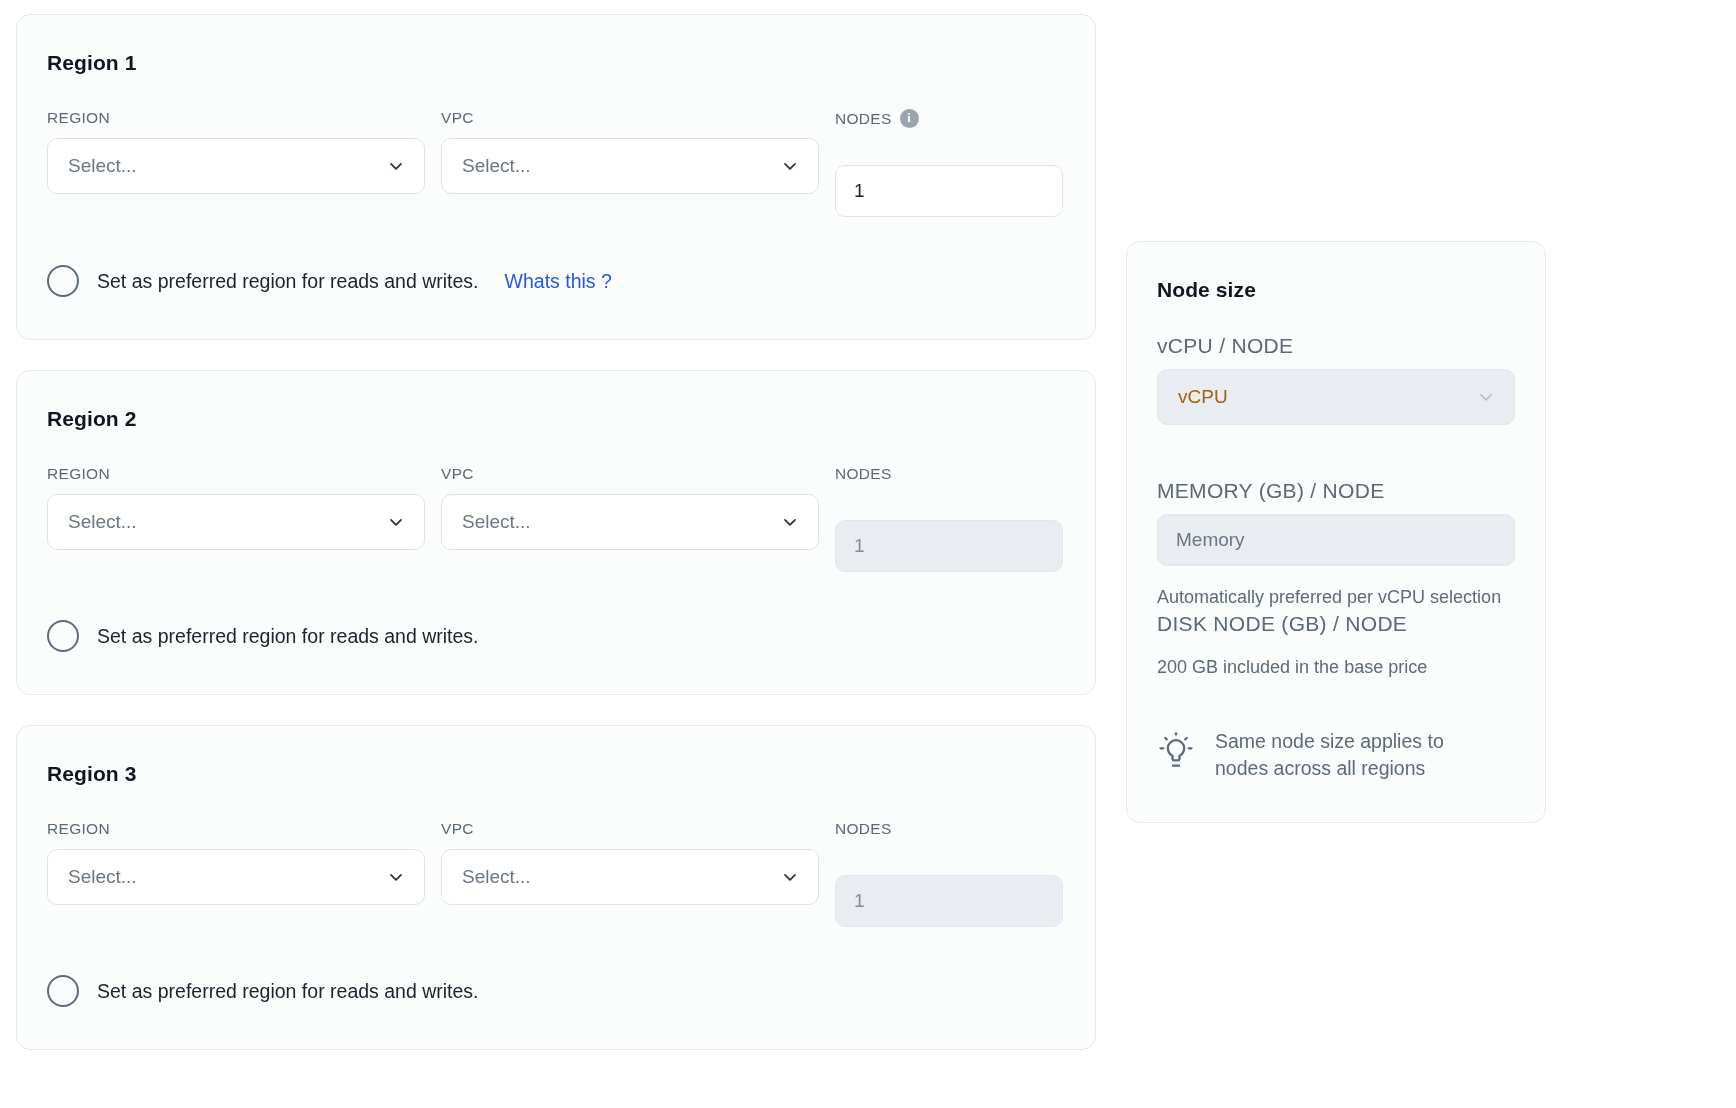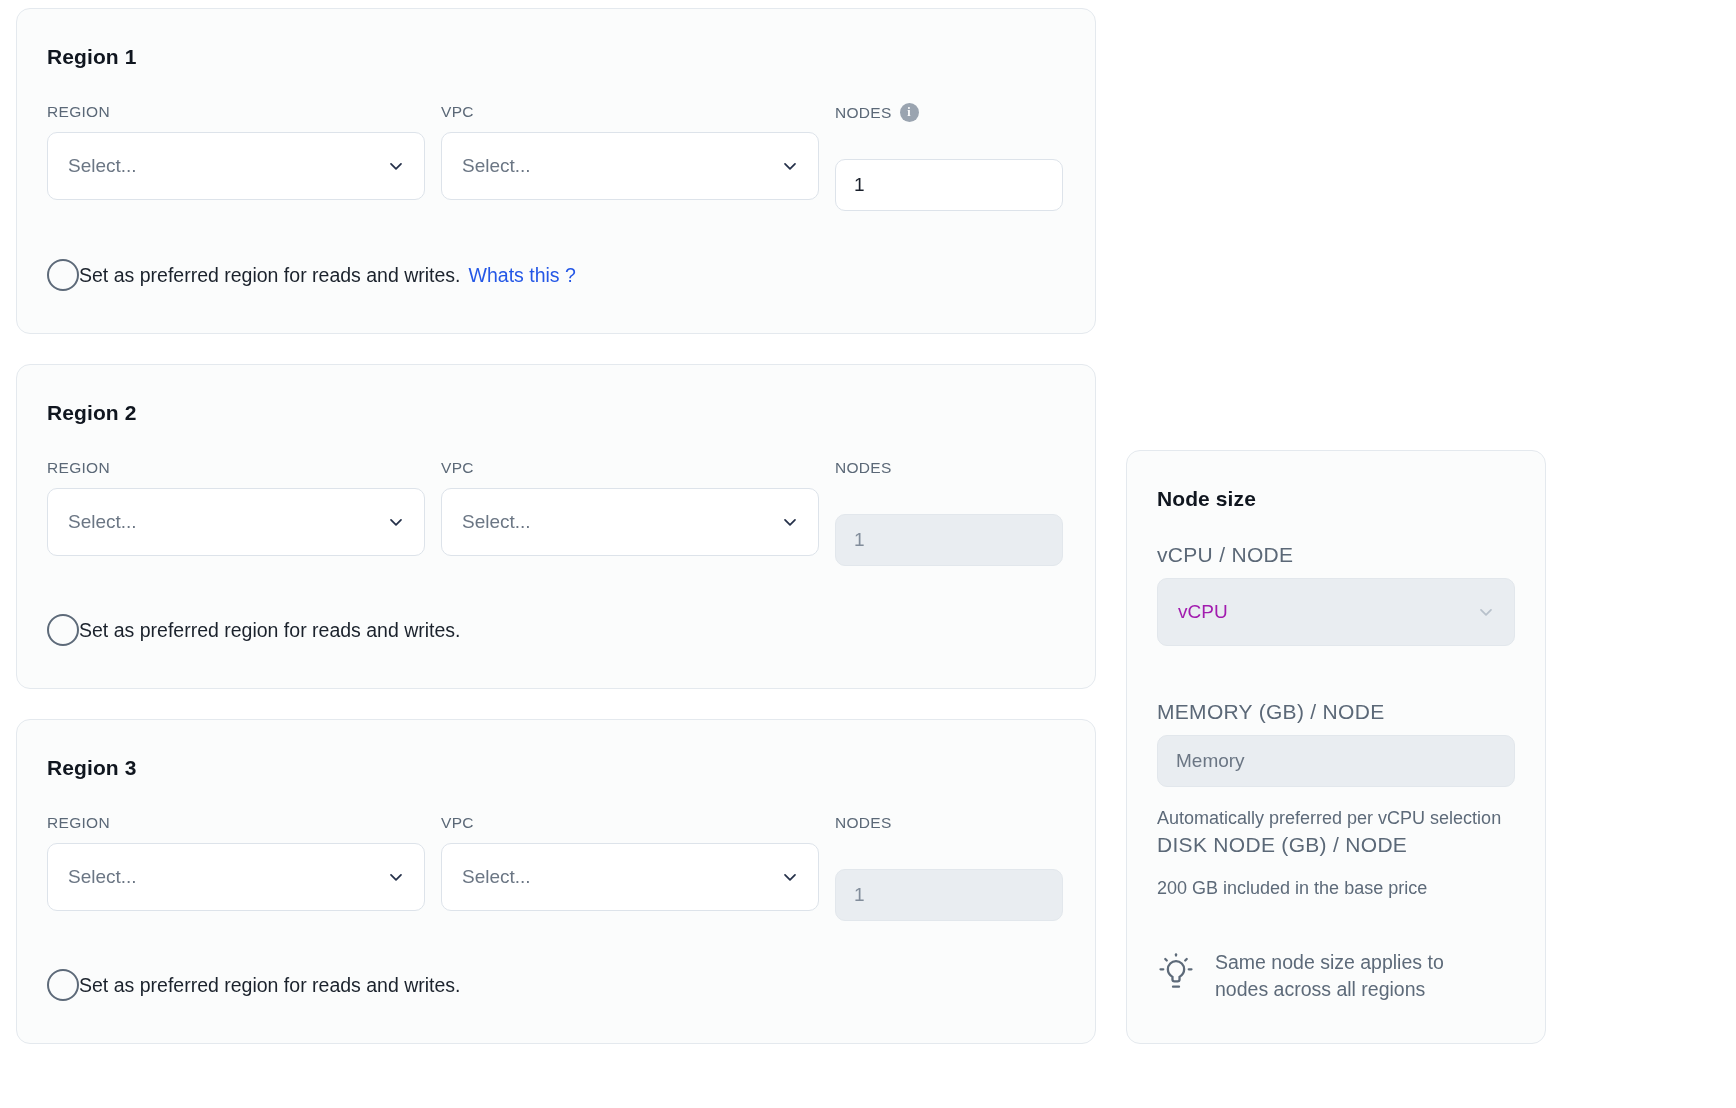--- a/index.html
+++ b/index.html
@@ -6,23 +6,23 @@
   html, body { background: #ffffff; }
   body {
     width: 1736px;
     height: 1108px;
     font-family: "Liberation Sans", "DejaVu Sans", sans-serif;
     color: #1a202c;
     overflow: hidden;
   }
   .page {
     display: flex;
-    align-items: flex-end;
+    align-items: center;
     gap: 30px;
-    padding: 8px 16px;
+    padding: 14px 16px;
   }
   .left-col {
     width: 1080px;
     display: flex;
     flex-direction: column;
     gap: 30px;
   }
   .card {
     background: #fbfcfc;
     border: 1px solid #e4e9ee;
@@ -48,21 +48,21 @@
     font-size: 15.5px;
     color: #5b6877;
     letter-spacing: 0.3px;
     margin-bottom: 11px;
     display: flex;
     align-items: center;
     gap: 8px;
   }
   .select-box {
     position: relative;
-    height: 68px;
+    height: 56px;
     background: #ffffff;
     border: 1px solid #dde3ea;
     border-radius: 10px;
     display: flex;
     align-items: center;
     padding: 0 44px 0 20px;
     cursor: pointer;
   }
   .select-placeholder {
     font-size: 19px;
@@ -92,25 +92,26 @@
   .input-disabled {
     background: #e9edf1;
     border-color: #e2e7ec;
     color: #828d9b;
   }
   .text-input::placeholder { color: #6b7684; opacity: 1; }
   .select-disabled {
     background: #e9edf1;
     border-color: #e2e7ec;
   }
-  .select-disabled .select-placeholder { color: #a21caf; }
+  .select-disabled .select-placeholder { color: #a16207; }
   .radio-row {
     margin-top: 48px;
     display: flex;
     align-items: center;
+    gap: 18px;
   }
   .radio-circle {
     width: 32px;
     height: 32px;
     min-width: 32px;
     border: 2px solid #5d6a79;
     border-radius: 50%;
     background: transparent;
     cursor: pointer;
   }

